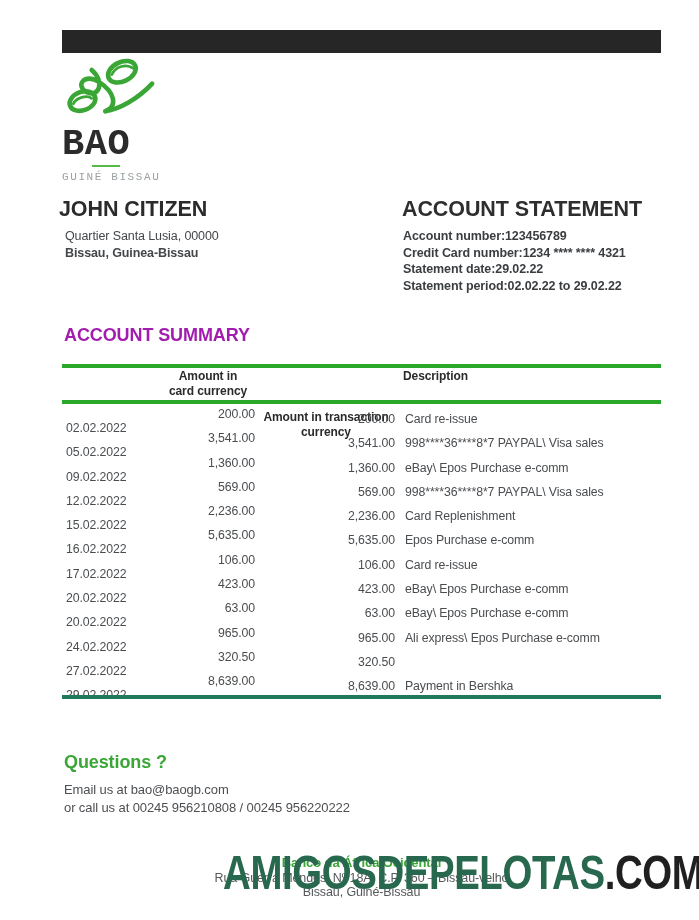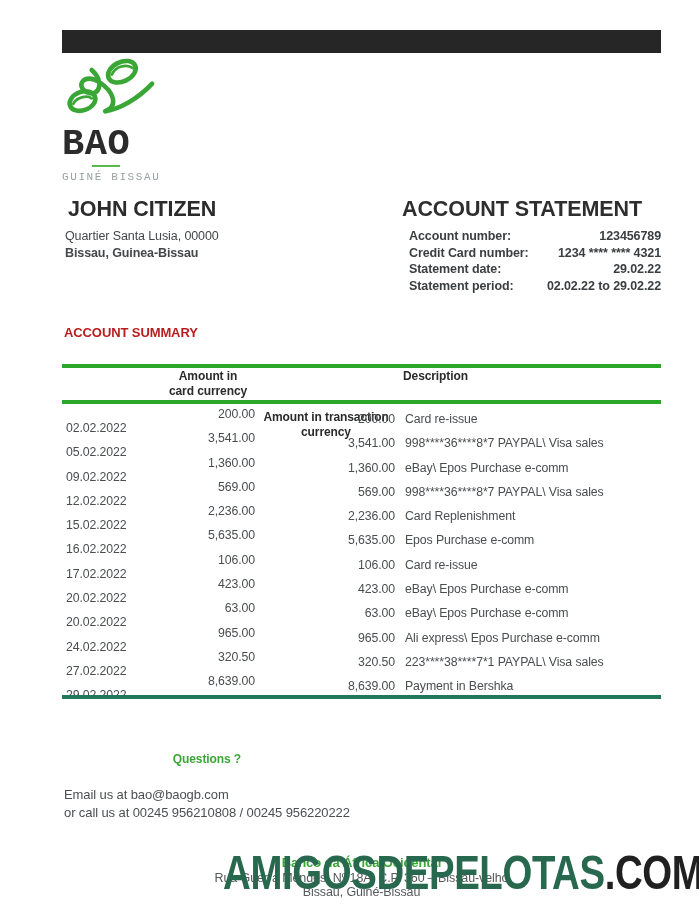--- a/index.html
+++ b/index.html
@@ -14,29 +14,29 @@
   .abs{position:absolute;}
   
   .topbar{left:62px;top:30px;width:599px;height:23px;background:#262626;}
   
   .logo-block{left:62px;top:58px;width:160px;font-family:Liberation Mono, monospace;}
   .logo-svg{display:block;margin-left:2px;}
   .brand-name{font-size:37px;font-weight:700;color:#2b2b2b;letter-spacing:0.5px;line-height:36px;margin-top:2px;}
   .brand-rule{width:28px;height:2px;background:#57b947;margin:3px 0 4px 30px;}
   .brand-tagline{font-size:11px;color:#9aa0a3;letter-spacing:1.6px;font-weight:400;}
   
-  .holder-name{left:68px;top:197px;font-size:21.5px;font-weight:700;color:#2b2b2b;}
+  .holder-name{left:59px;top:197px;font-size:21.5px;font-weight:700;color:#2b2b2b;}
   .holder-addr1{left:65px;top:229px;font-size:12.5px;font-weight:400;color:#44474a;}
   .holder-addr2{left:65px;top:246px;font-size:12.5px;font-weight:700;color:#44474a;}
   
   .stmt-title{left:402px;top:197px;width:260px;font-size:21.5px;font-weight:700;color:#2e2e2e;}
   .stmt-fields{left:403px;top:229px;width:258px;}
-  .stmt-row{display:flex;justify-content:space-between;height:16.5px;font-size:12.5px;font-weight:700;color:#3b3e41;margin-left:6px;}
-  
-  .summary-title{left:64px;top:325px;font-size:13px;font-weight:700;color:#b91c1c;}
+  .stmt-row{display:flex;height:16.5px;font-size:12.5px;font-weight:700;color:#3b3e41;}
+  
+  .summary-title{left:64px;top:325px;font-size:18px;font-weight:700;color:#a21caf;}
   .gline{left:62px;width:599px;height:4px;background:#2ba82a;}
   .gline.l1{top:364px;}
   .gline.l2{top:400px;}
   .tealline{left:62px;top:695px;width:599px;height:4px;background:#20795b;}
   .thead{left:62px;top:367px;width:599px;height:33px;}
   .th{position:absolute;font-size:12px;font-weight:700;color:#2b2b2b;line-height:15px;text-align:center;top:2px;}
   .th.h1{left:4px;width:92px;}
   .th.h2{left:98px;width:96px;}
   .th.h3{left:192px;width:144px;margin-top:41px;}
   .th.h4{left:341px;width:200px;text-align:left;}
@@ -46,21 +46,21 @@
   .trow .date{padding-left:4px;padding-top:16px;}
   .trow .card{text-align:right;padding-top:2px;}
   .trow .txn{text-align:right;padding-top:7px;padding-right:2px;}
   .trow .desc{padding-left:8px;padding-top:7px;white-space:nowrap;}
   
   .total-row{left:62px;top:701px;width:599px;height:20px;}
   .total-label{position:absolute;left:3px;top:0;font-size:13.5px;font-weight:700;color:#1d1d1d;}
   .total-value{position:absolute;left:193px;width:142px;top:1px;text-align:right;font-size:13.5px;font-weight:700;color:#1d1d1d;}
   
   .questions{left:64px;top:752px;}
-  .q-title{font-size:12px;font-weight:700;color:#3aa635;margin-bottom:20px;text-align:center;}
+  .q-title{font-size:18px;font-weight:700;color:#3aa635;margin-bottom:8px;}
   .q-line{font-size:13px;font-weight:500;color:#4c4f52;line-height:17.5px;}
   
   .footer{left:62px;top:856px;width:599px;text-align:center;line-height:14.5px;}
   .f-bank{font-size:13px;font-weight:700;color:#3aa635;}
   .f-addr{font-size:12.5px;font-weight:500;color:#55585b;}
   
   .watermark{
     right:-4px;top:845px;
     font-size:48px;font-weight:800;white-space:nowrap;
     transform:scaleX(0.80);transform-origin:100% 50%;
@@ -200,21 +200,20 @@
       <div class="date">24.02.2022</div>
       <div class="card">965.00</div>
       <div class="txn">965.00</div>
       <div class="desc">Ali express\ Epos Purchase e-comm</div>
     </div>
 
     <div class="trow">
       <div class="date">27.02.2022</div>
       <div class="card">320.50</div>
       <div class="txn">320.50</div>
-      <div class="desc">223****38****7*1 PAYPAL\ Visa sales</div>
     </div>
 
     <div class="trow">
       <div class="date">29.02.2022</div>
       <div class="card">8,639.00</div>
       <div class="txn">8,639.00</div>
       <div class="desc">Payment in Bershka</div>
     </div>
   </div>
 

